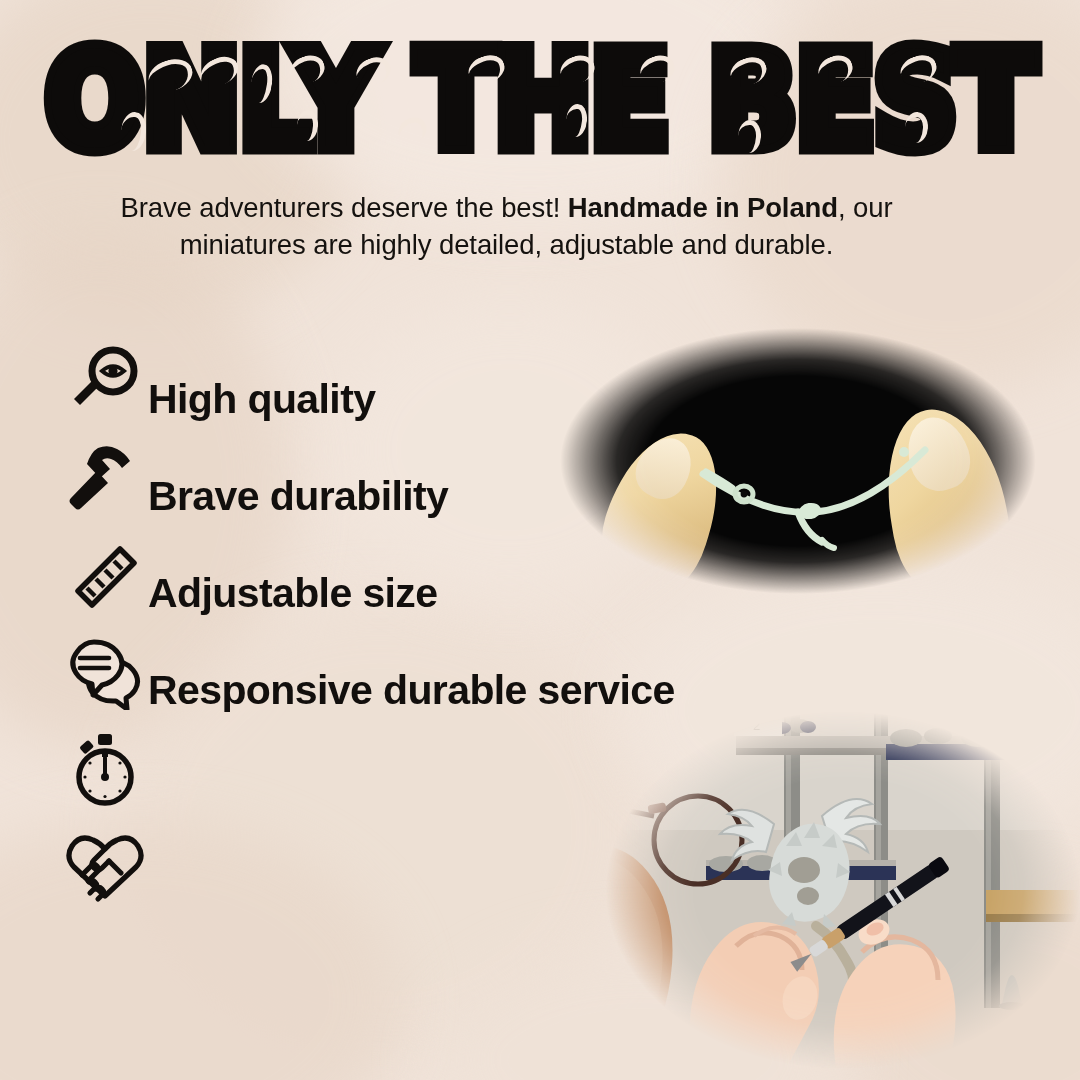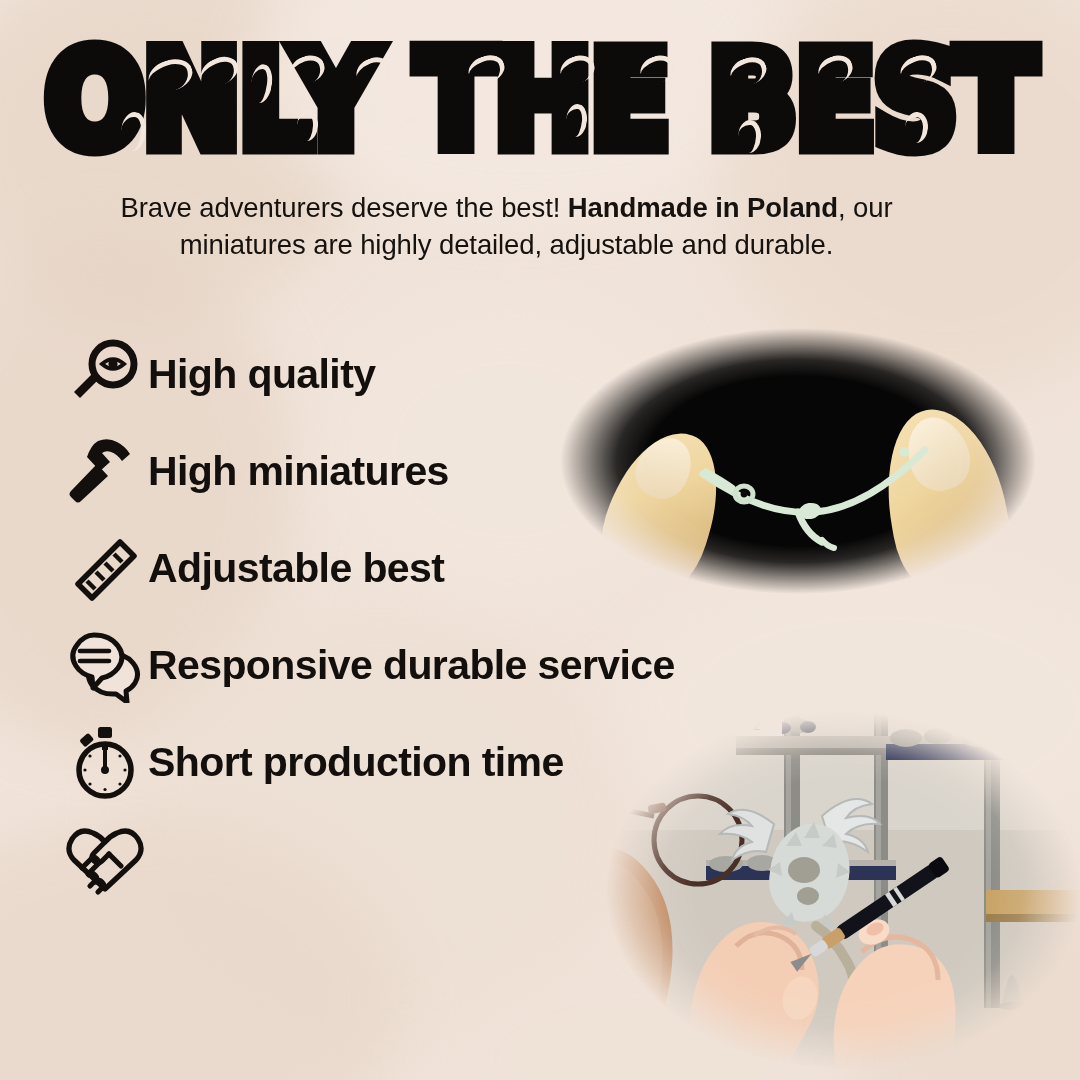--- a/index.html
+++ b/index.html
@@ -95,21 +95,21 @@
 
   
   .features {
     position: absolute;
     left: 62px;
     top: 326px;
     width: 720px;
   }
   .feature {
     display: flex;
-    align-items: center;
+    align-items: flex-end;
     height: 97px;
   }
   .feature .ico {
     width: 86px;
     min-width: 86px;
     height: 82px;
     display: flex;
     align-items: center;
     justify-content: center;
   }
@@ -240,36 +240,36 @@
 
     <div class="feature">
       <span class="ico">
         <svg width="76" height="74" viewBox="0 0 76 74">
           <g fill="#120f0d">
             <path d="M31 6 q10 -4 19 1 q8 4 13 12 l-8 7 q-5 -7 -11 -9 q-5 -2 -9 1 l8 9 -10 9 -13 -14 q4 -12 11 -16 z"></path>
             <path d="M30 29 L41 41 L14 66 q-3 3 -6 0 L4 62 q-3 -3 0 -6 Z"></path>
           </g>
         </svg>
       </span>
-      <span class="lbl">High miniatures</span>
+      <span class="lbl">Brave durability</span>
     </div>
 
     <div class="feature">
       <span class="ico">
         <svg width="74" height="74" viewBox="0 0 74 74">
           <g stroke="#120f0d" stroke-width="5.5" fill="none" stroke-linejoin="round">
             <path d="M10 52 L52 10 L66 24 L24 66 Z"></path>
             <path d="M19 49 L27 57" stroke-width="4.5"></path>
             <path d="M28 40 L36 48" stroke-width="4.5"></path>
             <path d="M37 31 L45 39" stroke-width="4.5"></path>
             <path d="M46 22 L54 30" stroke-width="4.5"></path>
           </g>
         </svg>
       </span>
-      <span class="lbl">Adjustable best</span>
+      <span class="lbl">Adjustable size</span>
     </div>
 
     <div class="feature">
       <span class="ico">
         <svg width="80" height="74" viewBox="0 0 80 74">
           <g stroke="#120f0d" stroke-width="5" fill="#f0e3d9" stroke-linejoin="round">
             <path d="M44 24 q16 0 24 10 q8 10 2 20 q-3 5 -9 8 l1 11 -11 -8 q-16 1 -24 -9 q-7 -10 0 -21 q7 -11 17 -11 z"></path>
             <path d="M29 6 q16 0 24 11 q8 11 0 22 q-6 8 -16 10 l-9 10 -1 -11 q-11 -3 -16 -11 q-7 -11 1 -21 q7 -10 17 -10 z"></path>
           </g>
           <g stroke="#120f0d" stroke-width="4.6" stroke-linecap="round">
@@ -297,21 +297,20 @@
               <circle cx="52" cy="31" r="1.6"></circle>
             <circle cx="57" cy="45" r="1.6"></circle>
               <circle cx="52" cy="59" r="1.6"></circle>
             <circle cx="37" cy="64.5" r="1.6"></circle>
               <circle cx="22" cy="59" r="1.6"></circle>
             <circle cx="17" cy="45" r="1.6"></circle>
               <circle cx="22" cy="31" r="1.6"></circle>
           </g>
         </svg>
       </span>
-      <span class="lbl">Short production time</span>
     </div>
 
     <div class="feature">
       <span class="ico">
         <svg width="82" height="74" viewBox="0 0 82 74">
           <g fill="none" stroke="#120f0d" stroke-width="5.2" stroke-linejoin="round" stroke-linecap="round">
             <path d="M41 66 L10 37 q-9 -10 -2 -21 q8 -12 21 -6 q7 3 12 9 q5 -6 12 -9 q13 -6 21 6 q7 11 -2 21 L41 66 Z"></path>
             <path d="M41 19 L30 30 q-4 4 0 8 q4 4 8 0 l7 -7"></path>
             <path d="M45 31 L57 43"></path>
             <path d="M18 45 L27 36 q3 -3 6 0 q3 3 0 6 l-9 9"></path>

